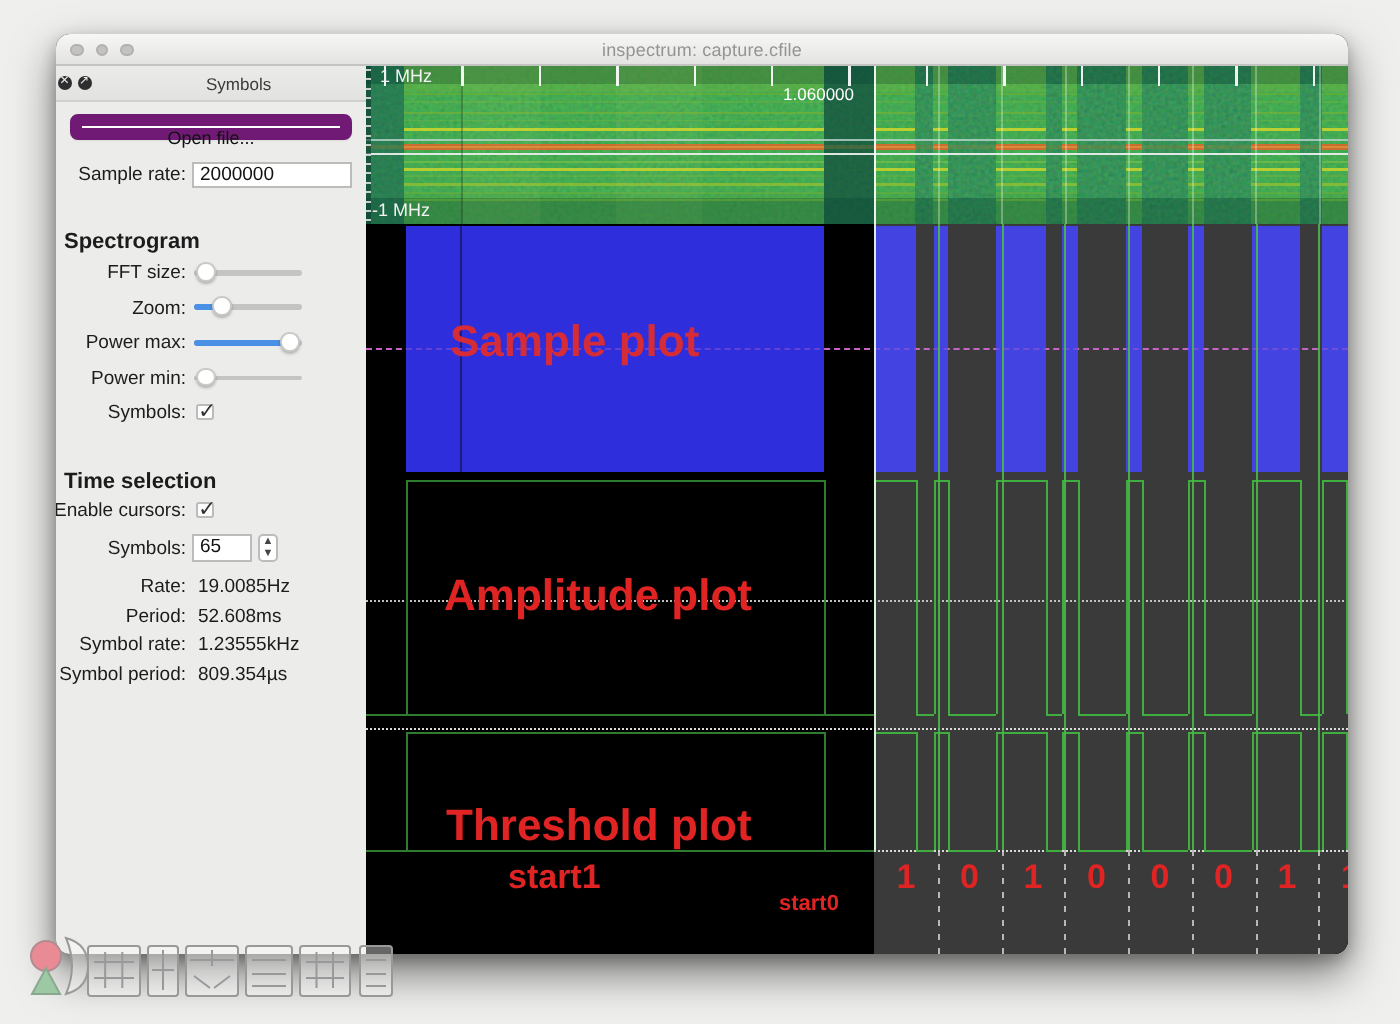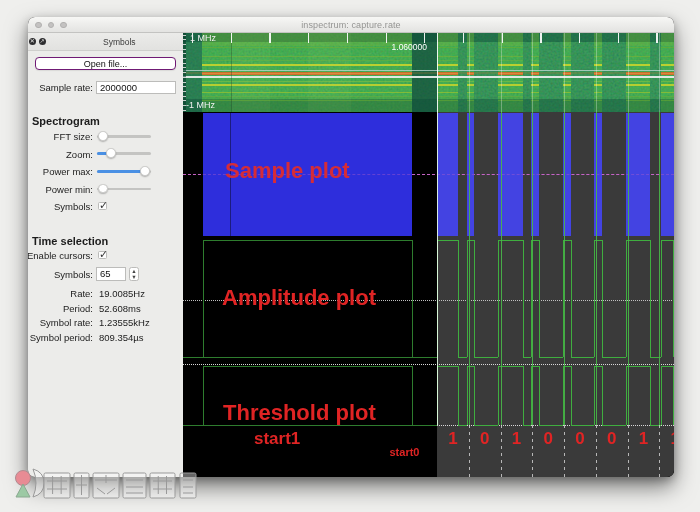--- a/index.html
+++ b/index.html
@@ -8,37 +8,37 @@
 #titlebar{position:absolute;left:0;top:0;width:646px;height:16px;background:linear-gradient(#f7f7f5,#e3e3e1);border-bottom:1px solid #c3c3c1}
 .tl{position:absolute;top:4.5px;width:6.5px;height:6.5px;border-radius:50%;background:#c4c2c1;border:.5px solid #b2b0af}
 #wtitle{position:absolute;top:2.5px;left:0;width:646px;text-align:center;font-size:9px;color:#949492;letter-spacing:.1px}
 #panel{position:absolute;left:0;top:16px;width:155px;height:444px;background:#ececea}
 #phead{position:absolute;left:0;top:0;width:155px;height:18px;background:linear-gradient(#ebebe9,#e2e2e0);border-bottom:1px solid #cfcfcd}
 #ptitle{position:absolute;left:75px;top:4px;font-size:8.5px;color:#3a3a3a}
 .pbtn{position:absolute;top:5px;width:7px;height:7px;border-radius:50%;background:#2e2e30;color:#ececea;font-size:6px;line-height:7px;text-align:center}
 .lbl{position:absolute;font-size:9.5px;color:#1c1c1c;white-space:nowrap}
 .rlbl{text-align:right}
 .hdr{font-weight:bold;font-size:11px}
-.btn{position:absolute;background:#ffffff;border:1px solid #701a75;border-radius:4px;text-align:center;font-size:9px;color:#111;box-shadow:0 .5px 1px rgba(0,0,0,.08)}
+.btn{position:absolute;background:#ffffff;border:6px solid #701a75;border-radius:4px;text-align:center;font-size:9px;color:#111;box-shadow:0 .5px 1px rgba(0,0,0,.08)}
 .field{position:absolute;background:#ffffff;border:1px solid #bcbcba;font-size:9.5px;color:#111;padding-left:3px}
 .track{position:absolute;height:2.5px;border-radius:1.5px;background:#c4c4c2}
 .trkb{position:absolute;height:2.5px;border-radius:1.5px;background:#4a90e4}
 .knob{position:absolute;width:9.5px;height:9.5px;border-radius:50%;background:#fff;border:.5px solid #c9c9c7;box-shadow:0 1px 1.5px rgba(0,0,0,.25)}
 .chk{position:absolute;width:8.5px;height:8.5px;background:#fdfdfd;border:1px solid #bbbbb9;border-radius:1.5px}
 .red{position:absolute;color:#e02424;font-weight:bold;white-space:nowrap}
 #spec{position:absolute;left:155px;top:16px;width:491px;height:79px}
 #plots{position:absolute;left:155px;top:95px;width:491px;height:461px;background:#000}
 </style></head><body>
 <div id="page">
 <div id="win">
  <div id="titlebar">
   <div class="tl" style="left:7px"></div>
         <div class="tl" style="left:19.5px"></div>
         <div class="tl" style="left:32px"></div>
-  <div id="wtitle">inspectrum: capture.rate</div>
+  <div id="wtitle">inspectrum: capture.cfile</div>
  </div>
 <div id="panel">
         <div id="phead"></div>
         <div class="pbtn" style="left:0.8px">✕</div>
         <div class="pbtn" style="left:10.5px">↗</div>
         <div id="ptitle">Symbols</div>
         <div class="btn" style="left:7px;top:23.5px;width:141px;height:13px;line-height:12px">Open file...</div>
         <div class="lbl rlbl" style="left:-8px;top:49px;width:73px">Sample rate:</div>
         <div class="field" style="left:68px;top:47.5px;width:80px;height:13px;line-height:11px">2000000</div>
         <div class="lbl hdr" style="left:4px;top:82px">Spectrogram</div>

